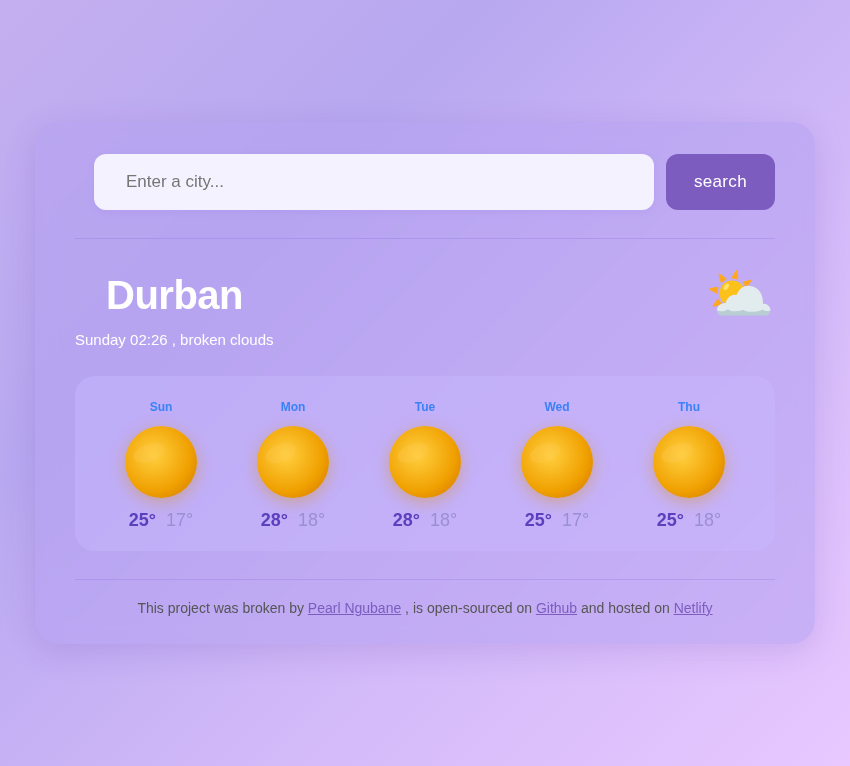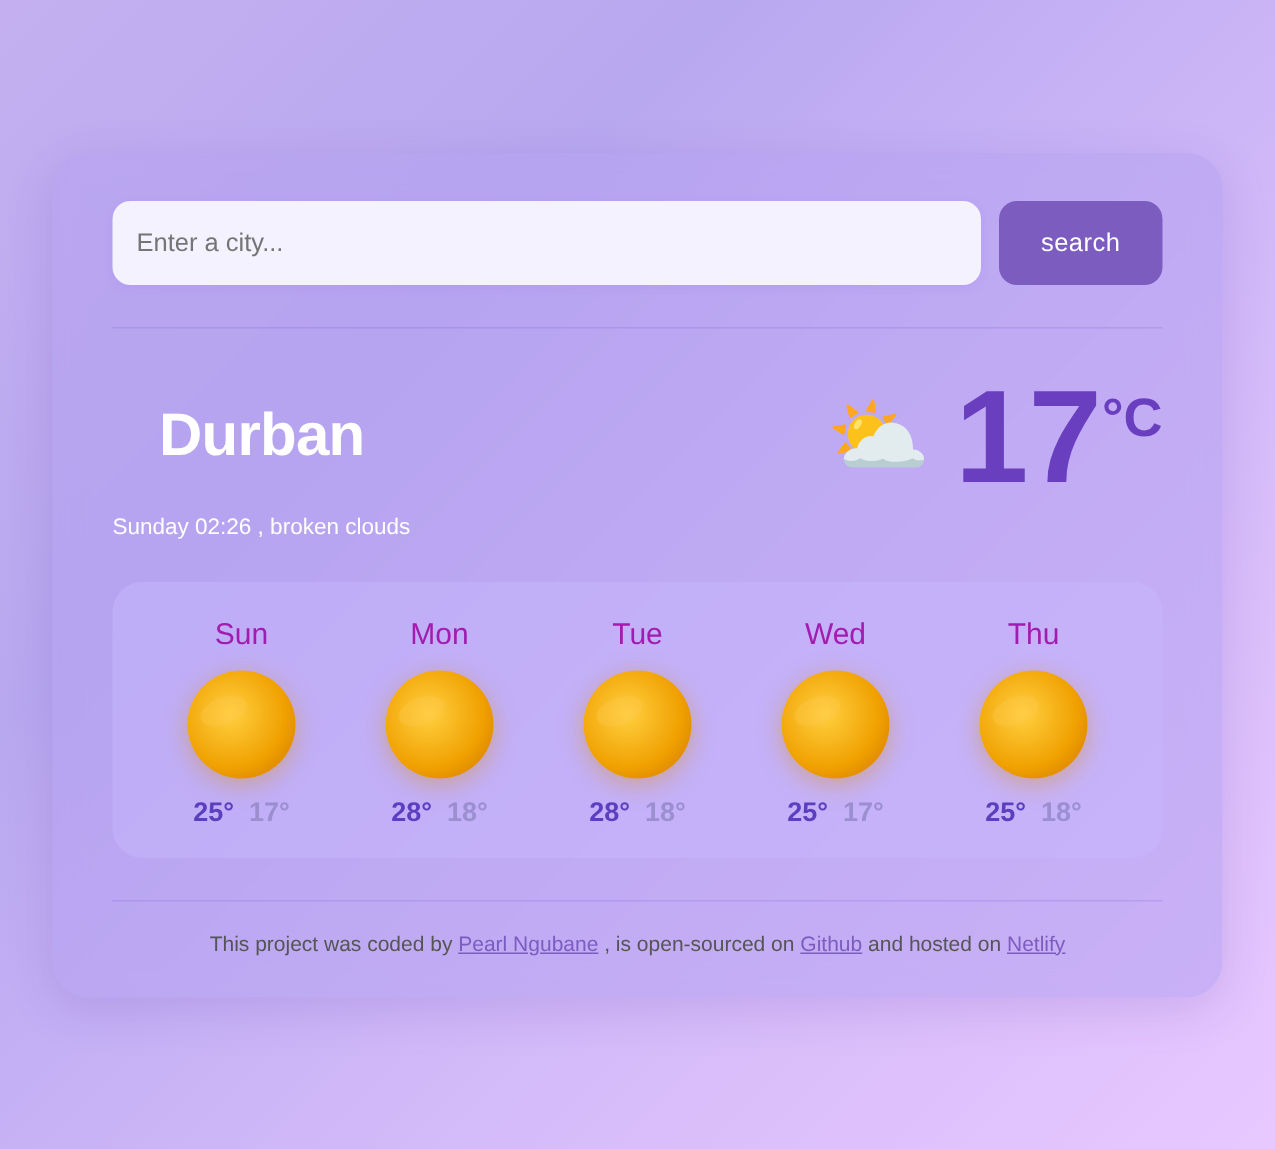--- a/index.html
+++ b/index.html
@@ -25,28 +25,29 @@
 
     
     .search-row {
       display: flex;
       gap: 12px;
       margin-bottom: 28px;
     }
 
     .search-input {
       flex: 1;
-      padding: 18px 16px;
+      padding: 18px 32px;
       border-radius: 12px;
       border: none;
       outline: none;
       background: #f5f2ff;
       font-size: 17px;
       color: #0f172a;
       box-shadow: 0 2px 8px rgba(100, 60, 200, 0.08);
+      margin-left: 19px;
     }
 
     .search-button {
       background: #7c5cbf;
       color: #fff;
       border: none;
       border-radius: 12px;
       padding: 4px 28px;
       font-size: 17px;
       cursor: pointer;
@@ -133,23 +134,23 @@
     }
 
     .forecast-day {
       display: flex;
       flex-direction: column;
       align-items: center;
       gap: 12px;
     }
 
     .day-label {
-      font-size: 20px;
-      font-weight: 400;
-      color: #a21caf;
+      font-size: 12px;
+      font-weight: 700;
+      color: #3b82f6;
     }
 
     
     .sun-icon {
       width: 72px;
       height: 72px;
       border-radius: 50%;
       background: radial-gradient(circle at 40% 40%, #ffd040, #f0a000 60%, #cc7000 100%);
       box-shadow: 0 4px 16px rgba(220, 140, 0, 0.4);
       position: relative;
@@ -175,21 +176,21 @@
     }
 
     .temp-high {
       font-size: 18px;
       font-weight: 700;
       color: #5a3fbf;
     }
 
     .temp-low {
       font-size: 18px;
-      font-weight: 700;
+      font-weight: 400;
       color: #9b8fd0;
     }
 
     
     .footer-divider {
       border: none;
       border-top: 1.5px solid rgba(130, 100, 220, 0.25);
       margin-bottom: 20px;
     }
 
@@ -214,23 +215,20 @@
     <input class="search-input" type="text" placeholder="Enter a city..." style="">
     <button class="search-button">search</button>
   </div>
 
   <hr class="divider">
 
   <div class="current-weather">
     <span class="city-name">Durban</span>
     <div class="temp-icon-row">
       <span class="weather-icon-current">⛅</span>
-      <span class="temperature-display">
-        <span>17</span><span class="degree-unit">°C</span>
-      </span>
     </div>
   </div>
 
   <div class="weather-details">
     <div class="weather-line">Sunday 02:26 , broken clouds</div>
   </div>
 
   <div class="forecast-card" id="forecast-container">
 
   <div class="forecast-day">
@@ -271,16 +269,16 @@
         <div class="temp-row">
           <span class="temp-high">25°</span>
           <span class="temp-low">18°</span>
         </div>
       </div>
     </div>
 
   <hr class="footer-divider">
 
   <div class="footer-text">
-    <span>This project was coded by </span><a class="footer-link">Pearl Ngubane</a><span> , is open-sourced on </span><a class="footer-link">Github</a><span> and hosted on </span><a class="footer-link">Netlify</a>
+    <span>This project was broken by </span><a class="footer-link">Pearl Ngubane</a><span> , is open-sourced on </span><a class="footer-link">Github</a><span> and hosted on </span><a class="footer-link">Netlify</a>
   </div>
 
 </div>
 
 </body></html>

